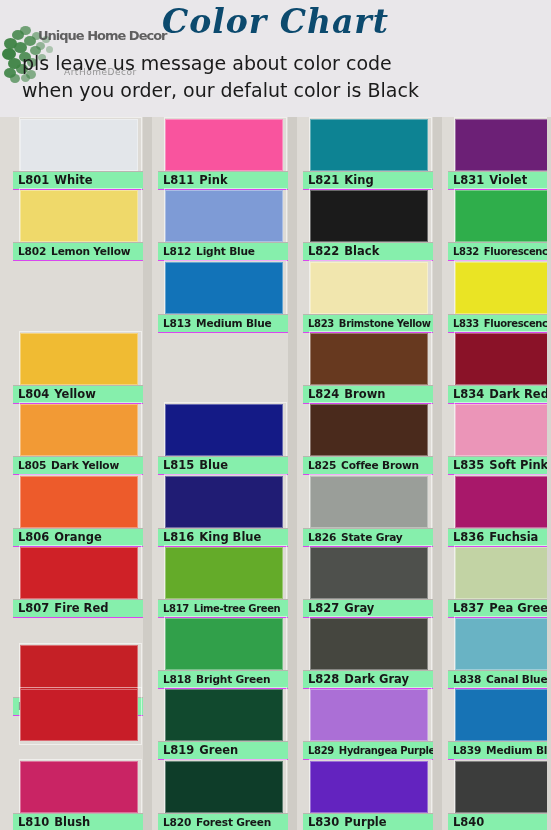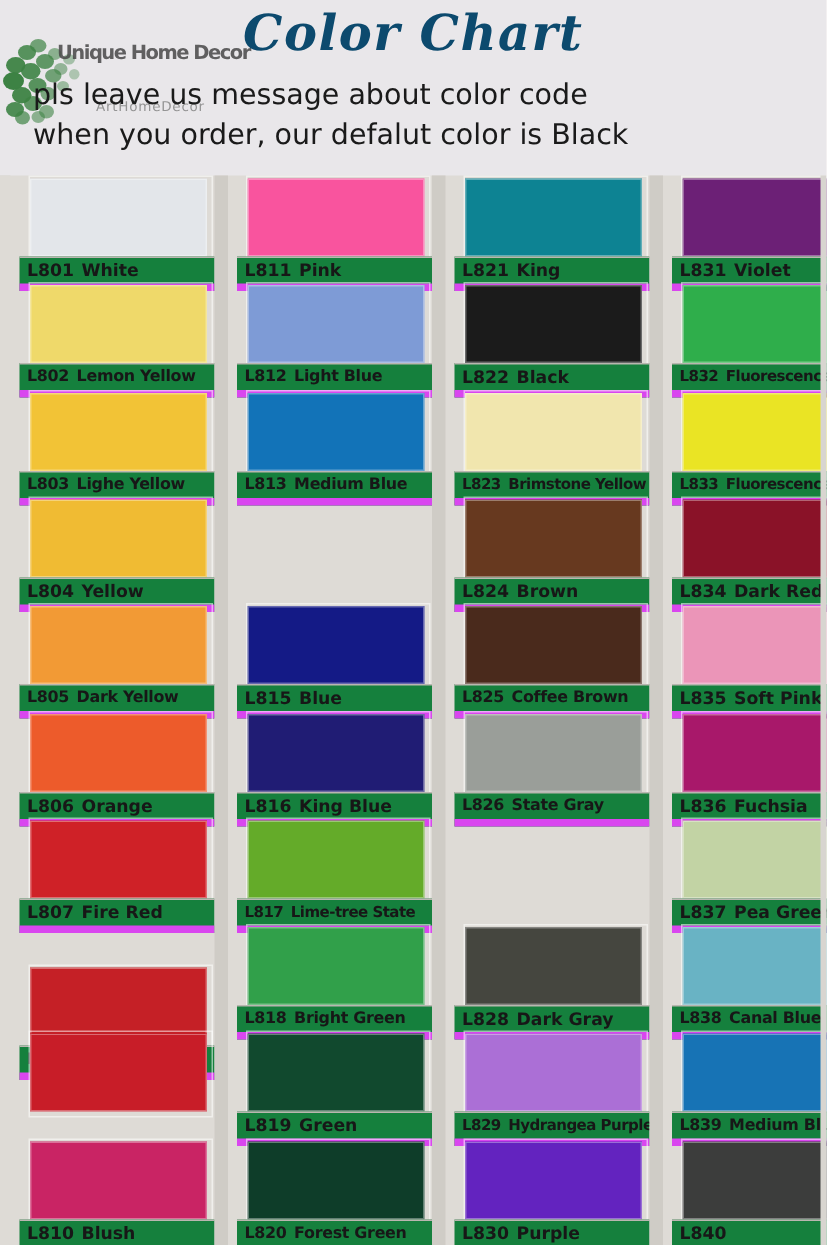--- a/index.html
+++ b/index.html
@@ -139,23 +139,23 @@
     height: 56px;
     border: 1px solid rgba(255,255,255,0.55);
     pointer-events: none;
   }
   .label-bar {
     position: absolute;
     left: 6px;
     top: 54px;
     width: 130px;
     height: 17px;
-    background: #15803d;
+    background: #86efac;
     border-top: 1px solid #b9b6b0;
-    border-bottom: 5px solid #d946ef;
+    border-bottom: 1px solid #d946ef;
     overflow: hidden;
   }
   .label-text {
     position: absolute;
     left: 5px;
     top: 0px;
     line-height: 17px;
     font-family: "DejaVu Sans", sans-serif;
     font-size: 11.5px;
     font-weight: bold;
@@ -229,27 +229,20 @@
             <div class="label-text"><span class="code">L801</span><span>White</span></div>
           </div>
         </div>
         <div class="swatch-row" style="top: 71.3px;">
           <div class="swatch" style="background: rgb(239, 217, 106);"></div>
           <div class="swatch-frame"></div>
           <div class="label-bar">
             <div class="label-text tight"><span class="code">L802</span><span>Lemon Yellow</span></div>
           </div>
         </div>
-        <div class="swatch-row" style="top: 142.6px;">
-          <div class="swatch" style="background: rgb(242, 195, 54);"></div>
-          <div class="swatch-frame"></div>
-          <div class="label-bar">
-            <div class="label-text tight"><span class="code">L803</span><span>Lighe Yellow</span></div>
-          </div>
-        </div>
         <div class="swatch-row" style="top: 213.9px;">
           <div class="swatch" style="background: rgb(240, 187, 51);"></div>
           <div class="swatch-frame"></div>
           <div class="label-bar">
             <div class="label-text"><span class="code">L804</span><span>Yellow</span></div>
           </div>
         </div>
         <div class="swatch-row" style="top: 285.2px;">
           <div class="swatch" style="background: rgb(242, 154, 53);"></div>
           <div class="swatch-frame"></div>
@@ -324,21 +317,21 @@
           <div class="swatch" style="background: rgb(32, 28, 116);"></div>
           <div class="swatch-frame"></div>
           <div class="label-bar">
             <div class="label-text"><span class="code">L816</span><span>King Blue</span></div>
           </div>
         </div>
         <div class="swatch-row" style="top: 427.8px;">
           <div class="swatch" style="background: rgb(100, 171, 41);"></div>
           <div class="swatch-frame"></div>
           <div class="label-bar">
-            <div class="label-text tighter"><span class="code">L817</span><span>Lime-tree State</span></div>
+            <div class="label-text tighter"><span class="code">L817</span><span>Lime-tree Green</span></div>
           </div>
         </div>
         <div class="swatch-row" style="top: 499.1px;">
           <div class="swatch" style="background: rgb(49, 160, 74);"></div>
           <div class="swatch-frame"></div>
           <div class="label-bar">
             <div class="label-text tight"><span class="code">L818</span><span>Bright Green</span></div>
           </div>
         </div>
         <div class="swatch-row" style="top: 570.4px;">
@@ -393,20 +386,27 @@
             <div class="label-text tight"><span class="code">L825</span><span>Coffee Brown</span></div>
           </div>
         </div>
         <div class="swatch-row" style="top: 356.5px;">
           <div class="swatch" style="background: rgb(154, 158, 153);"></div>
           <div class="swatch-frame"></div>
           <div class="label-bar">
             <div class="label-text tight"><span class="code">L826</span><span>State Gray</span></div>
           </div>
         </div>
+        <div class="swatch-row" style="top: 427.8px;">
+          <div class="swatch" style="background: rgb(78, 80, 76);"></div>
+          <div class="swatch-frame"></div>
+          <div class="label-bar">
+            <div class="label-text"><span class="code">L827</span><span>Gray</span></div>
+          </div>
+        </div>
         <div class="swatch-row" style="top: 499.1px;">
           <div class="swatch" style="background: rgb(69, 70, 63);"></div>
           <div class="swatch-frame"></div>
           <div class="label-bar">
             <div class="label-text"><span class="code">L828</span><span>Dark Gray</span></div>
           </div>
         </div>
         <div class="swatch-row" style="top: 570.4px;">
           <div class="swatch" style="background: rgb(171, 111, 214);"></div>
           <div class="swatch-frame"></div>

